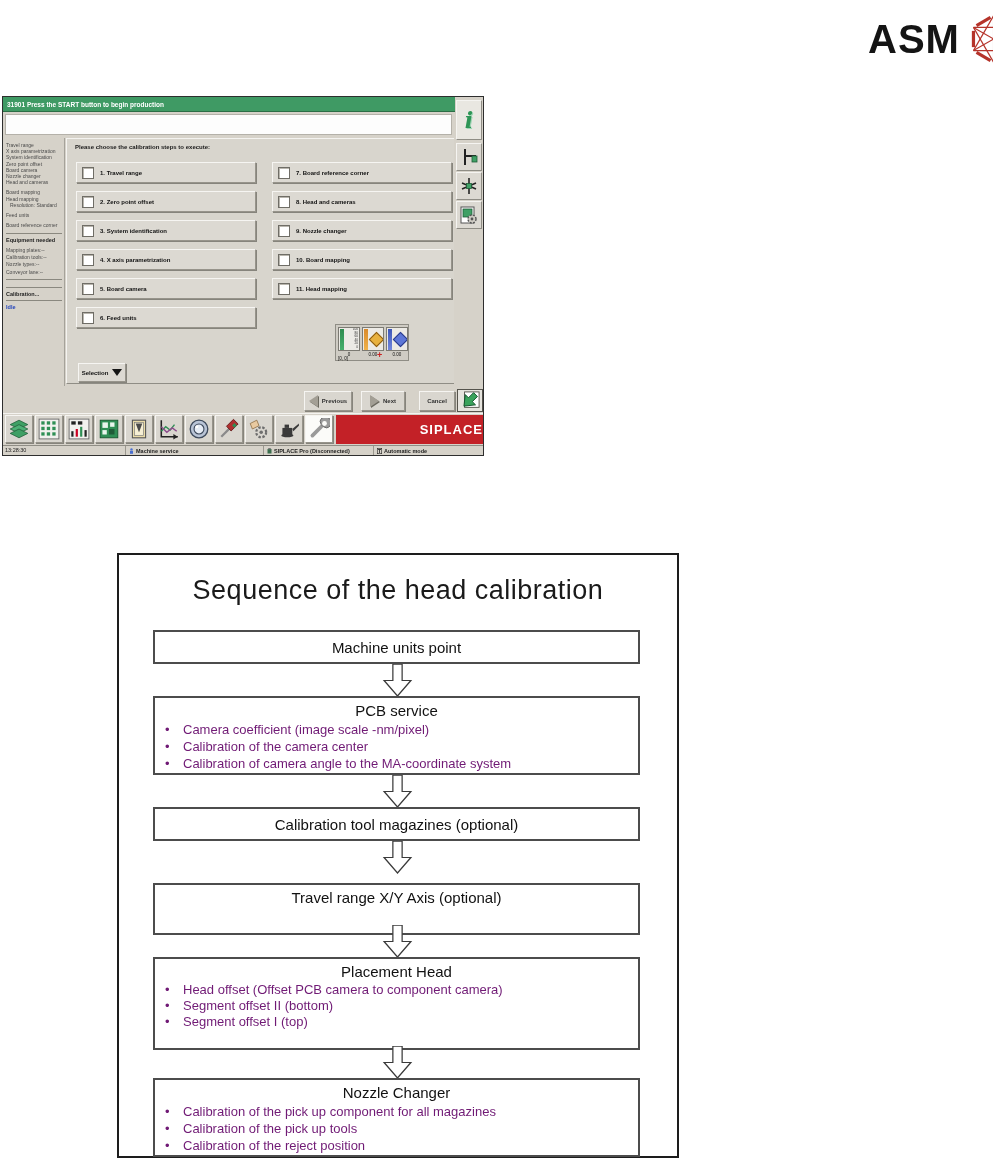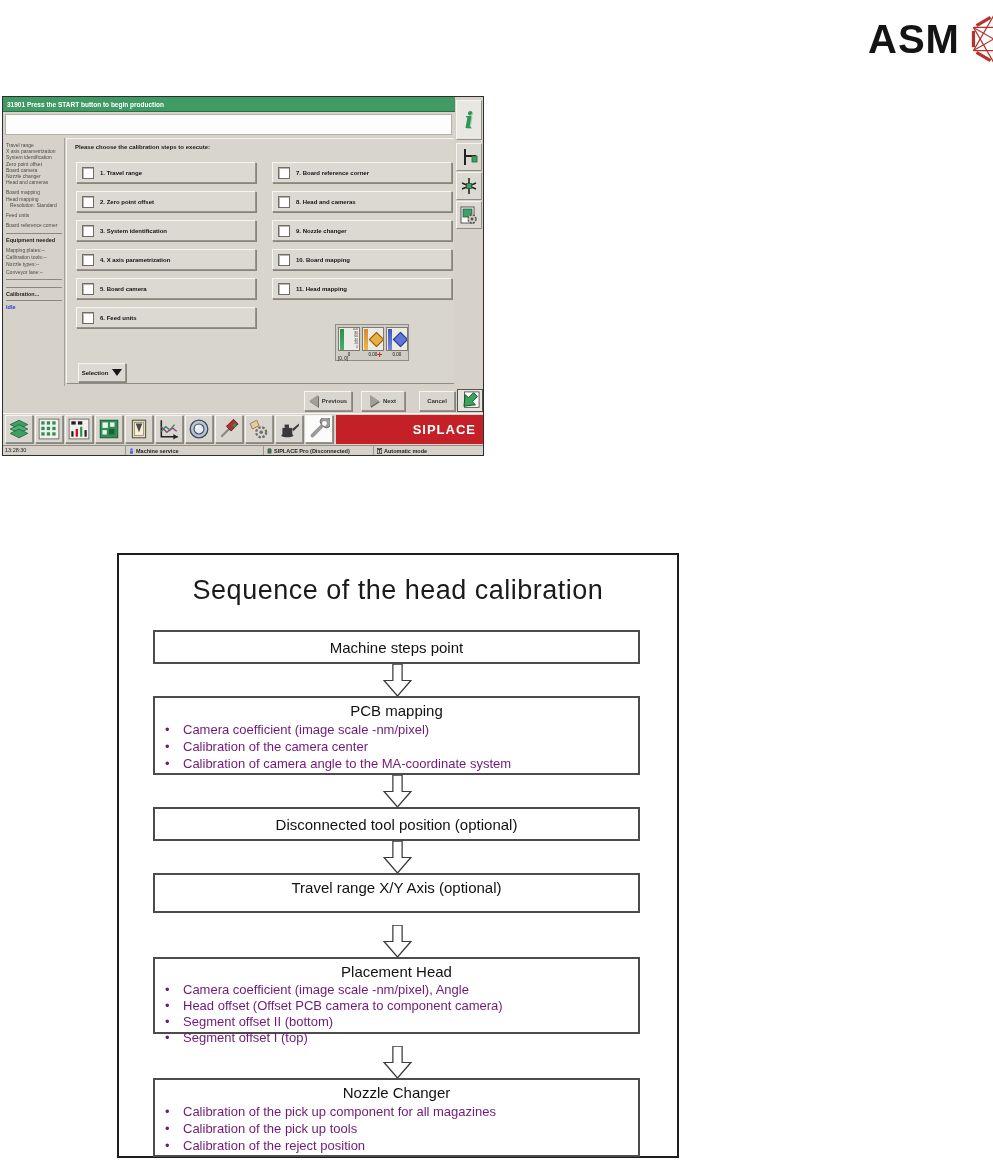--- a/index.html
+++ b/index.html
@@ -85,41 +85,41 @@
          filter:drop-shadow(1px 1px 0 #6b695f);}
   .exitbtn{left:454px;top:292px;width:26px;height:23px;background:#e6e4de;border:1px solid #55534c;
            display:flex;align-items:center;justify-content:center;}
 
   
   .toolbar{left:0;top:316px;width:480px;height:31px;background:#d6d2c9;border-top:1px solid #f4f3f0;}
   .tool{top:1px;width:28px;height:28px;background:#d9d6cf;border:1px solid #97948b;border-top-color:#f6f5f2;border-left-color:#f6f5f2;
         box-shadow:1px 1px 0 #86847c;display:flex;align-items:center;justify-content:center;}
   .tool.active{background:#fbfbf9;}
   .brand{left:333px;top:1px;width:147px;height:29px;background:#c32127;color:#fff;font-weight:bold;font-size:13px;
-         line-height:29px;text-align:right;padding-right:7px;letter-spacing:1px;}
+         line-height:29px;text-align:right;padding-right:0;letter-spacing:1px;}
 
   
   .statusbar{left:0;top:348px;width:480px;height:11px;background:#d6d2c9;border-top:1px solid #8f8d85;font-size:5.5px;color:#222;}
   .sbtime{left:2px;top:1px;}
   .sbseg{top:0;height:10px;border-left:1px solid #9a978e;display:flex;align-items:center;gap:2px;padding-left:3px;
          font-weight:bold;color:#1d1d1d;}
   .seg1{left:122px;width:136px;}
   .seg2{left:260px;width:108px;}
   .seg3{left:370px;width:109px;}
   .mini-ic{width:5px;height:6px;flex:none;}
 
   
   .flow{left:117px;top:553px;width:562px;height:605px;border:2px solid #1d1d1d;background:#fff;}
   .flowtitle{left:0;top:20px;width:100%;text-align:center;font-size:27px;color:#1a1a1a;letter-spacing:0.5px;}
   .fnode{left:34px;width:487px;border:2px solid #4c4c4c;background:#fff;}
   .fn1{top:75px;height:34px;display:flex;align-items:center;justify-content:center;}
   .fn2{top:141px;height:79px;}
   .fn3{top:252px;height:34px;display:flex;align-items:center;justify-content:center;}
-  .fn4{top:318px;height:40px;}
-  .fn5{top:402px;height:77px;}
+  .fn4{top:328px;height:52px;}
+  .fn5{top:402px;height:93px;}
   .fn6{top:523px;height:79px;}
   .ftitle{text-align:center;font-size:15px;color:#111;margin-top:3px;line-height:19px;}
   .fn1 .ftitle,.fn3 .ftitle{margin-top:0;}
   .fbullets{margin:1px 0 0 0;padding:0;list-style:none;font-size:13px;color:#701a75;}
   .fbullets li{position:relative;padding-left:28px;line-height:17px;}
   .fn5 .fbullets li{line-height:16px;}
   .fbullets li::before{content:"•";position:absolute;left:10px;}
   .farrow{left:261px;width:35px;height:33px;}
 </style>
 </head>
@@ -433,60 +433,59 @@
       </svg>
       <span>Automatic mode</span>
     </span>
   </div>
 </div>
 
 <div class="abs flow">
   <div class="abs flowtitle">Sequence of the head calibration</div>
 
   <div class="abs fnode fn1">
-    <div class="ftitle">Machine steps point</div>
+    <div class="ftitle">Machine units point</div>
   </div>
 
   <svg class="abs farrow" style="top:109px" viewBox="0 0 34 32">
     <path d="M12.5 0 L21.5 0 L21.5 16 L30 16 L17 31 L4 16 L12.5 16 Z" fill="#fff" stroke="#3a3a3a" stroke-width="1.2"></path>
   </svg>
 
   <div class="abs fnode fn2">
-    <div class="ftitle">PCB mapping</div>
+    <div class="ftitle">PCB service</div>
     <ul class="fbullets">
       <li>Camera coefficient (image scale -nm/pixel)</li>
       <li>Calibration of the camera center</li>
       <li>Calibration of camera angle to the MA-coordinate system</li>
     </ul>
   </div>
 
   <svg class="abs farrow" style="top:220px" viewBox="0 0 34 32">
     <path d="M12.5 0 L21.5 0 L21.5 16 L30 16 L17 31 L4 16 L12.5 16 Z" fill="#fff" stroke="#3a3a3a" stroke-width="1.2"></path>
   </svg>
 
   <div class="abs fnode fn3">
-    <div class="ftitle">Disconnected tool position (optional)</div>
+    <div class="ftitle">Calibration tool magazines (optional)</div>
   </div>
 
   <svg class="abs farrow" style="top:286px" viewBox="0 0 34 32">
     <path d="M12.5 0 L21.5 0 L21.5 16 L30 16 L17 31 L4 16 L12.5 16 Z" fill="#fff" stroke="#3a3a3a" stroke-width="1.2"></path>
   </svg>
 
   <div class="abs fnode fn4">
     <div class="ftitle">Travel range X/Y Axis (optional)</div>
   </div>
 
   <svg class="abs farrow" style="top:370px" viewBox="0 0 34 32">
     <path d="M12.5 0 L21.5 0 L21.5 16 L30 16 L17 31 L4 16 L12.5 16 Z" fill="#fff" stroke="#3a3a3a" stroke-width="1.2"></path>
   </svg>
 
   <div class="abs fnode fn5">
     <div class="ftitle">Placement Head</div>
     <ul class="fbullets">
-      <li>Camera coefficient (image scale -nm/pixel), Angle</li>
       <li>Head offset (Offset PCB camera to component camera)</li>
       <li>Segment offset II (bottom)</li>
       <li>Segment offset I (top)</li>
     </ul>
   </div>
 
   <svg class="abs farrow" style="top:491px" viewBox="0 0 34 32">
     <path d="M12.5 0 L21.5 0 L21.5 16 L30 16 L17 31 L4 16 L12.5 16 Z" fill="#fff" stroke="#3a3a3a" stroke-width="1.2"></path>
   </svg>
 

